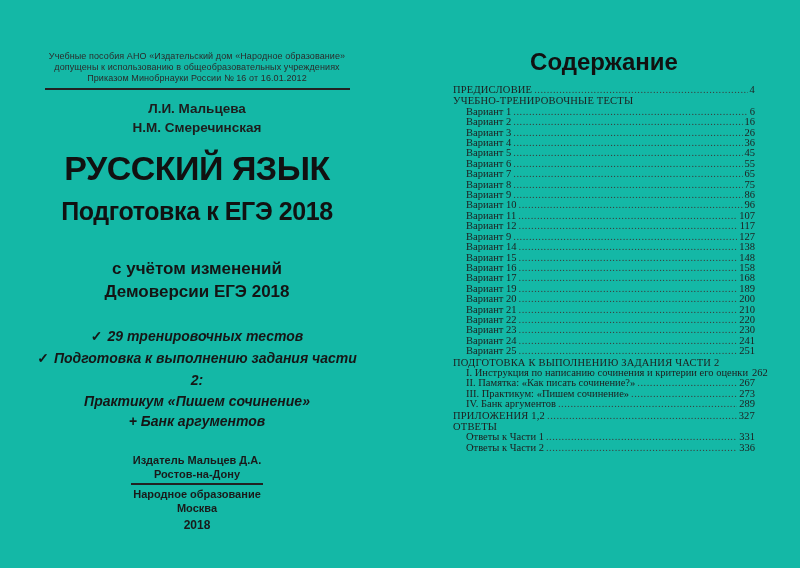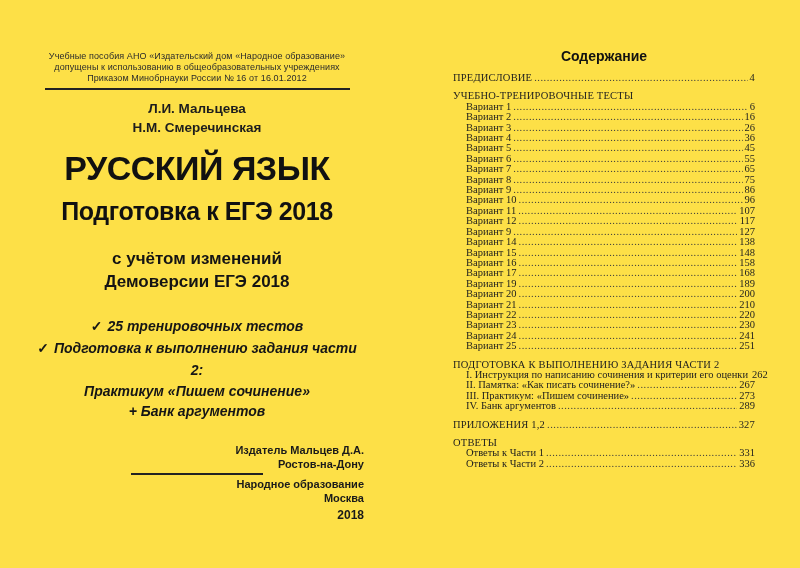--- a/index.html
+++ b/index.html
@@ -4,21 +4,21 @@
 <style>
   * { margin:0; padding:0; box-sizing:border-box; }
   html,body { width:800px; height:568px; }
   body {
     background:#ffffff;
     font-family:"Liberation Sans", sans-serif;
     color:#1b1b1b;
     position:relative;
     overflow:hidden;
   }
-  .spread { position:absolute; inset:0; background:#fde047;padding-left:48px; }
+  .spread { position:absolute; inset:0; background:#14b8a6;padding-left:48px; }
 
   
   .page-left {
     position:absolute; left:30px; top:0; width:334px; height:568px;
     text-align:center;
   }
   .imprint {
     margin-top:51px;
     font-size:9px; line-height:11px; font-weight:400; color:#2b2b2b;
     letter-spacing:0.1px;
@@ -27,44 +27,44 @@
     margin:4px auto 0 auto; width:305px; border-top:2px solid #222;
   }
   .authors { margin-top:9px; font-size:13.5px; line-height:19px; font-weight:700; color:#1d1d1d; }
   .book-title {
     margin-top:13px; font-size:34px; line-height:36px; font-weight:700;
     letter-spacing:-0.5px; color:#111;
   }
   .book-subtitle { font-size:25px; line-height:30px; font-weight:700; letter-spacing:-0.4px; color:#111; }
   .book-subtitle.first { margin-top:10px; }
   .book-subtitle.second { margin-top:9px; }
-  .edition { margin-top:21px; font-size:17px; line-height:23px; font-weight:700; color:#141414; }
+  .edition { margin-top:31px; font-size:17px; line-height:23px; font-weight:700; color:#141414; }
   .features { margin-top:22px; font-style:italic; font-weight:700; color:#161616; }
   .feature-main { font-size:14px; line-height:22px; }
   .feature-sub { font-size:14px; line-height:20px; }
   .check { display:inline-block; margin-right:5px; font-style:normal; }
-  .publisher { margin-top:22px; font-weight:700; font-size:11px; line-height:14px; color:#1a1a1a;text-align:right; }
+  .publisher { margin-top:22px; font-weight:700; font-size:11px; line-height:14px; color:#1a1a1a; }
   .publisher-rule { margin:2px auto; width:132px; border-top:2px solid #222; }
   .pub-year { margin-top:3px; font-size:12px; }
 
   
   .page-right {
     position:absolute; left:453px; top:0; width:302px; height:568px;
   }
   .toc-title {
     margin-top:48px; margin-bottom:9px;
-    text-align:center; font-size:14px; font-weight:700; color:#111;
+    text-align:center; font-size:24px; font-weight:700; color:#111;
     font-family:"Liberation Sans", sans-serif;
   }
   .toc {
     font-family:"Liberation Serif", serif;
     font-size:10.5px; color:#1e1e1e;
   }
   .toc-row { display:flex; align-items:baseline; line-height:10.4px; white-space:nowrap; }
-  .toc-row.toc-section { margin-top:8px; letter-spacing:0.2px; }
+  .toc-row.toc-section { margin-top:1px; letter-spacing:0.2px; }
   .toc-row.toc-item { padding-left:13px; }
   .toc-dots { flex:1 1 0; min-width:0; overflow:hidden; margin:0 2px; color:#3c3c3c; }
   .toc-dots::after {
     content:"........................................................................................................................................................";
     letter-spacing:0.5px;
   }
   .toc-page { text-align:right; }
   .toc-row.no-page .toc-dots::after { content:""; }
 </style>
 </head>
@@ -87,21 +87,21 @@
 
     <div class="book-title">РУССКИЙ ЯЗЫК</div>
     <div class="book-subtitle first">Подготовка к ЕГЭ 2018</div>
 
     <div class="edition">
       <div>с учётом изменений</div>
       <div>Демоверсии ЕГЭ 2018</div>
     </div>
 
     <div class="features">
-      <div class="feature-main"><span class="check">✓</span><span>25 тренировочных тестов</span></div>
+      <div class="feature-main"><span class="check">✓</span><span>29 тренировочных тестов</span></div>
       <div class="feature-main"><span class="check">✓</span><span>Подготовка к выполнению задания части 2:</span></div>
       <div class="feature-sub">Практикум «Пишем сочинение»</div>
       <div class="feature-sub">+ Банк аргументов</div>
     </div>
 
     <div class="publisher">
       <div>Издатель Мальцев Д.А.</div>
       <div>Ростов-на-Дону</div>
       <div class="publisher-rule"></div>
       <div>Народное образование</div>

